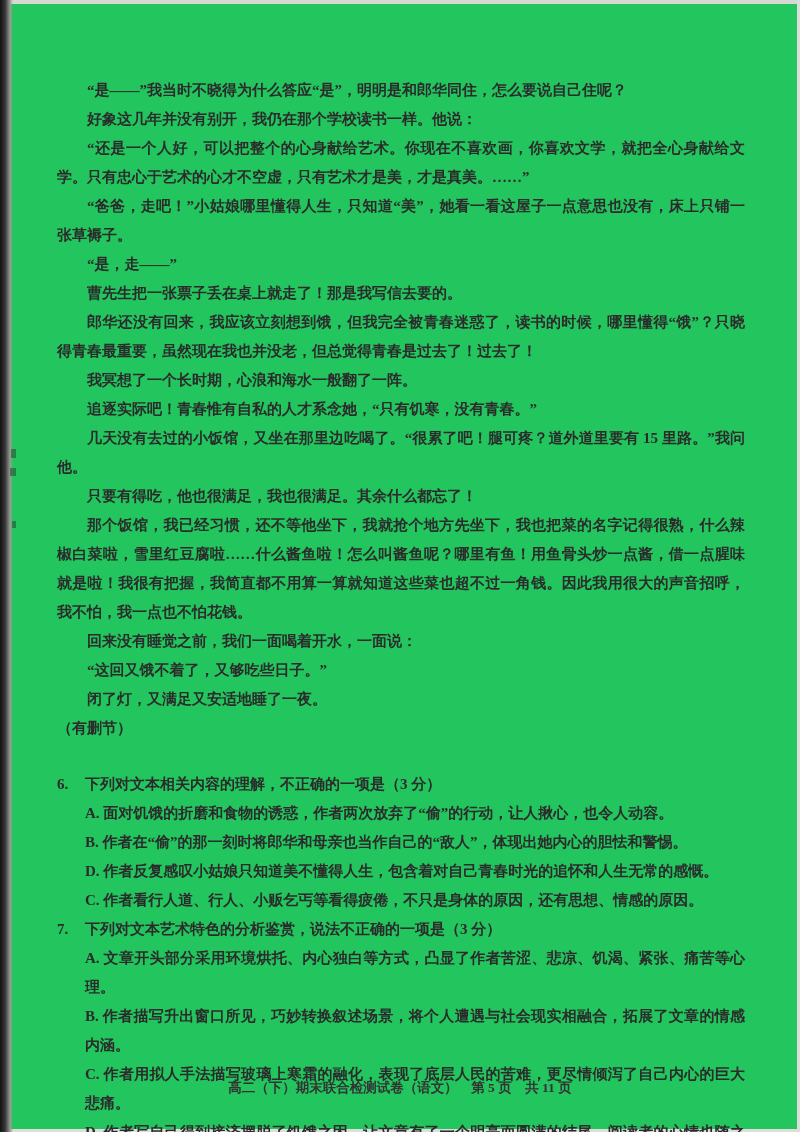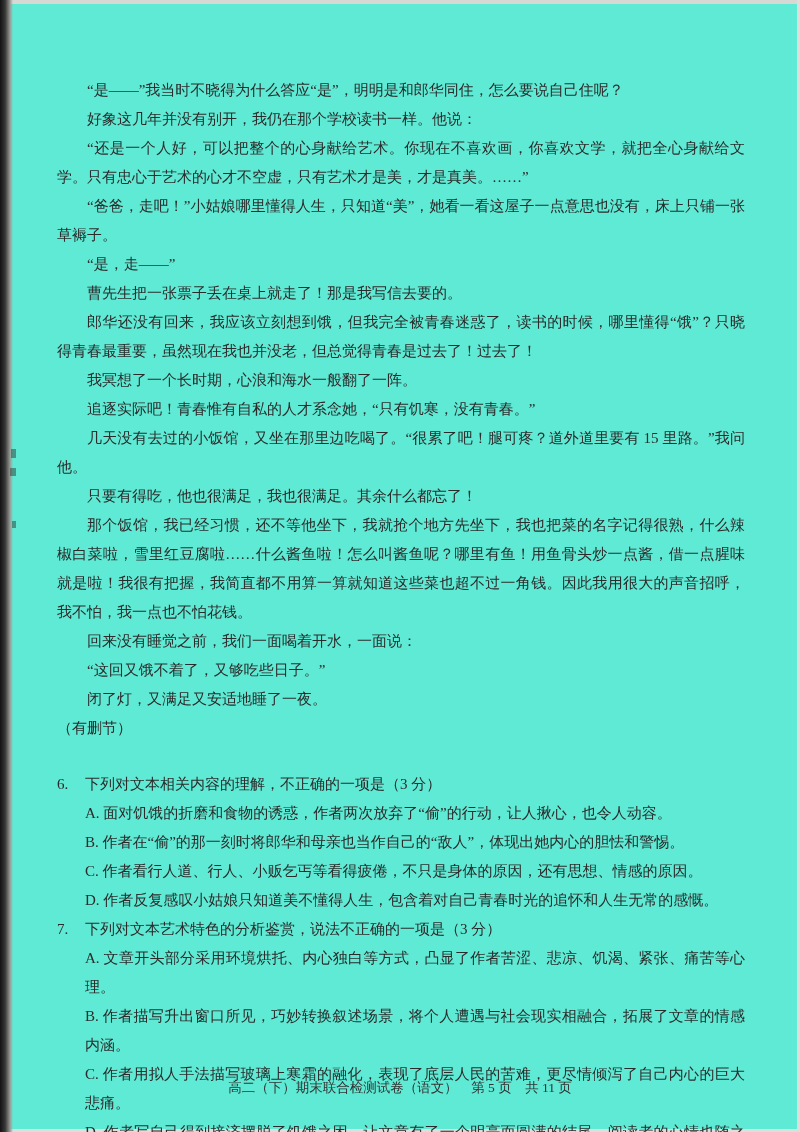--- a/index.html
+++ b/index.html
@@ -5,21 +5,22 @@
   html,body { margin:0; padding:0; }
   body {
     width:800px; height:1132px;
     background:#e3e3e0;
     font-family:"Liberation Serif","DejaVu Serif",serif;
     position:relative;
     overflow:hidden;
   }
   .page {
     position:absolute; inset:0;
-    background:#5eead4;
+    background:#22c55e;
+    font-weight:bold;
   }
   .edge-left {
     position:absolute; left:0; top:0; bottom:0; width:13px;
     background:linear-gradient(to right,#121212 0%, #383838 40%, #9b9b97 78%, rgba(250,250,248,0) 100%);
   }
   .edge-top   { position:absolute; top:0; left:0; right:0; height:4px; background:#d7d7d3; }
   .edge-right { position:absolute; top:0; bottom:0; right:0; width:3px; background:#dddDD9; }
   .edge-bottom{ position:absolute; bottom:0; left:0; right:0; height:3px; background:#dddDD9; }
   .scan-mark { position:absolute; background:rgba(40,40,40,.45); }
   .m1 { left:11px; top:449px; width:5px; height:9px; }
@@ -77,22 +78,22 @@
       <p class="note">（有删节）</p>
     </div>
 
     <div class="questions">
 
       <div class="q">
         <span class="qnum">6.</span>
         <span class="qstem">下列对文本相关内容的理解，不正确的一项是（3 分）</span>
         <div class="opt">A. 面对饥饿的折磨和食物的诱惑，作者两次放弃了“偷”的行动，让人揪心，也令人动容。</div>
         <div class="opt">B. 作者在“偷”的那一刻时将郎华和母亲也当作自己的“敌人”，体现出她内心的胆怯和警惕。</div>
+        <div class="opt">D. 作者反复感叹小姑娘只知道美不懂得人生，包含着对自己青春时光的追怀和人生无常的感慨。</div>
         <div class="opt">C. 作者看行人道、行人、小贩乞丐等看得疲倦，不只是身体的原因，还有思想、情感的原因。</div>
-        <div class="opt">D. 作者反复感叹小姑娘只知道美不懂得人生，包含着对自己青春时光的追怀和人生无常的感慨。</div>
       </div>
 
       <div class="q">
         <span class="qnum">7.</span>
         <span class="qstem">下列对文本艺术特色的分析鉴赏，说法不正确的一项是（3 分）</span>
         <div class="opt">A. 文章开头部分采用环境烘托、内心独白等方式，凸显了作者苦涩、悲凉、饥渴、紧张、痛苦等心理。</div>
         <div class="opt">B. 作者描写升出窗口所见，巧妙转换叙述场景，将个人遭遇与社会现实相融合，拓展了文章的情感内涵。</div>
         <div class="opt">C. 作者用拟人手法描写玻璃上寒霜的融化，表现了底层人民的苦难，更尽情倾泻了自己内心的巨大悲痛。</div>
         <div class="opt">D. 作者写自己得到接济摆脱了饥饿之困，让文章有了一个明亮而圆满的结尾，阅读者的心情也随之轻松。</div>
       </div>

